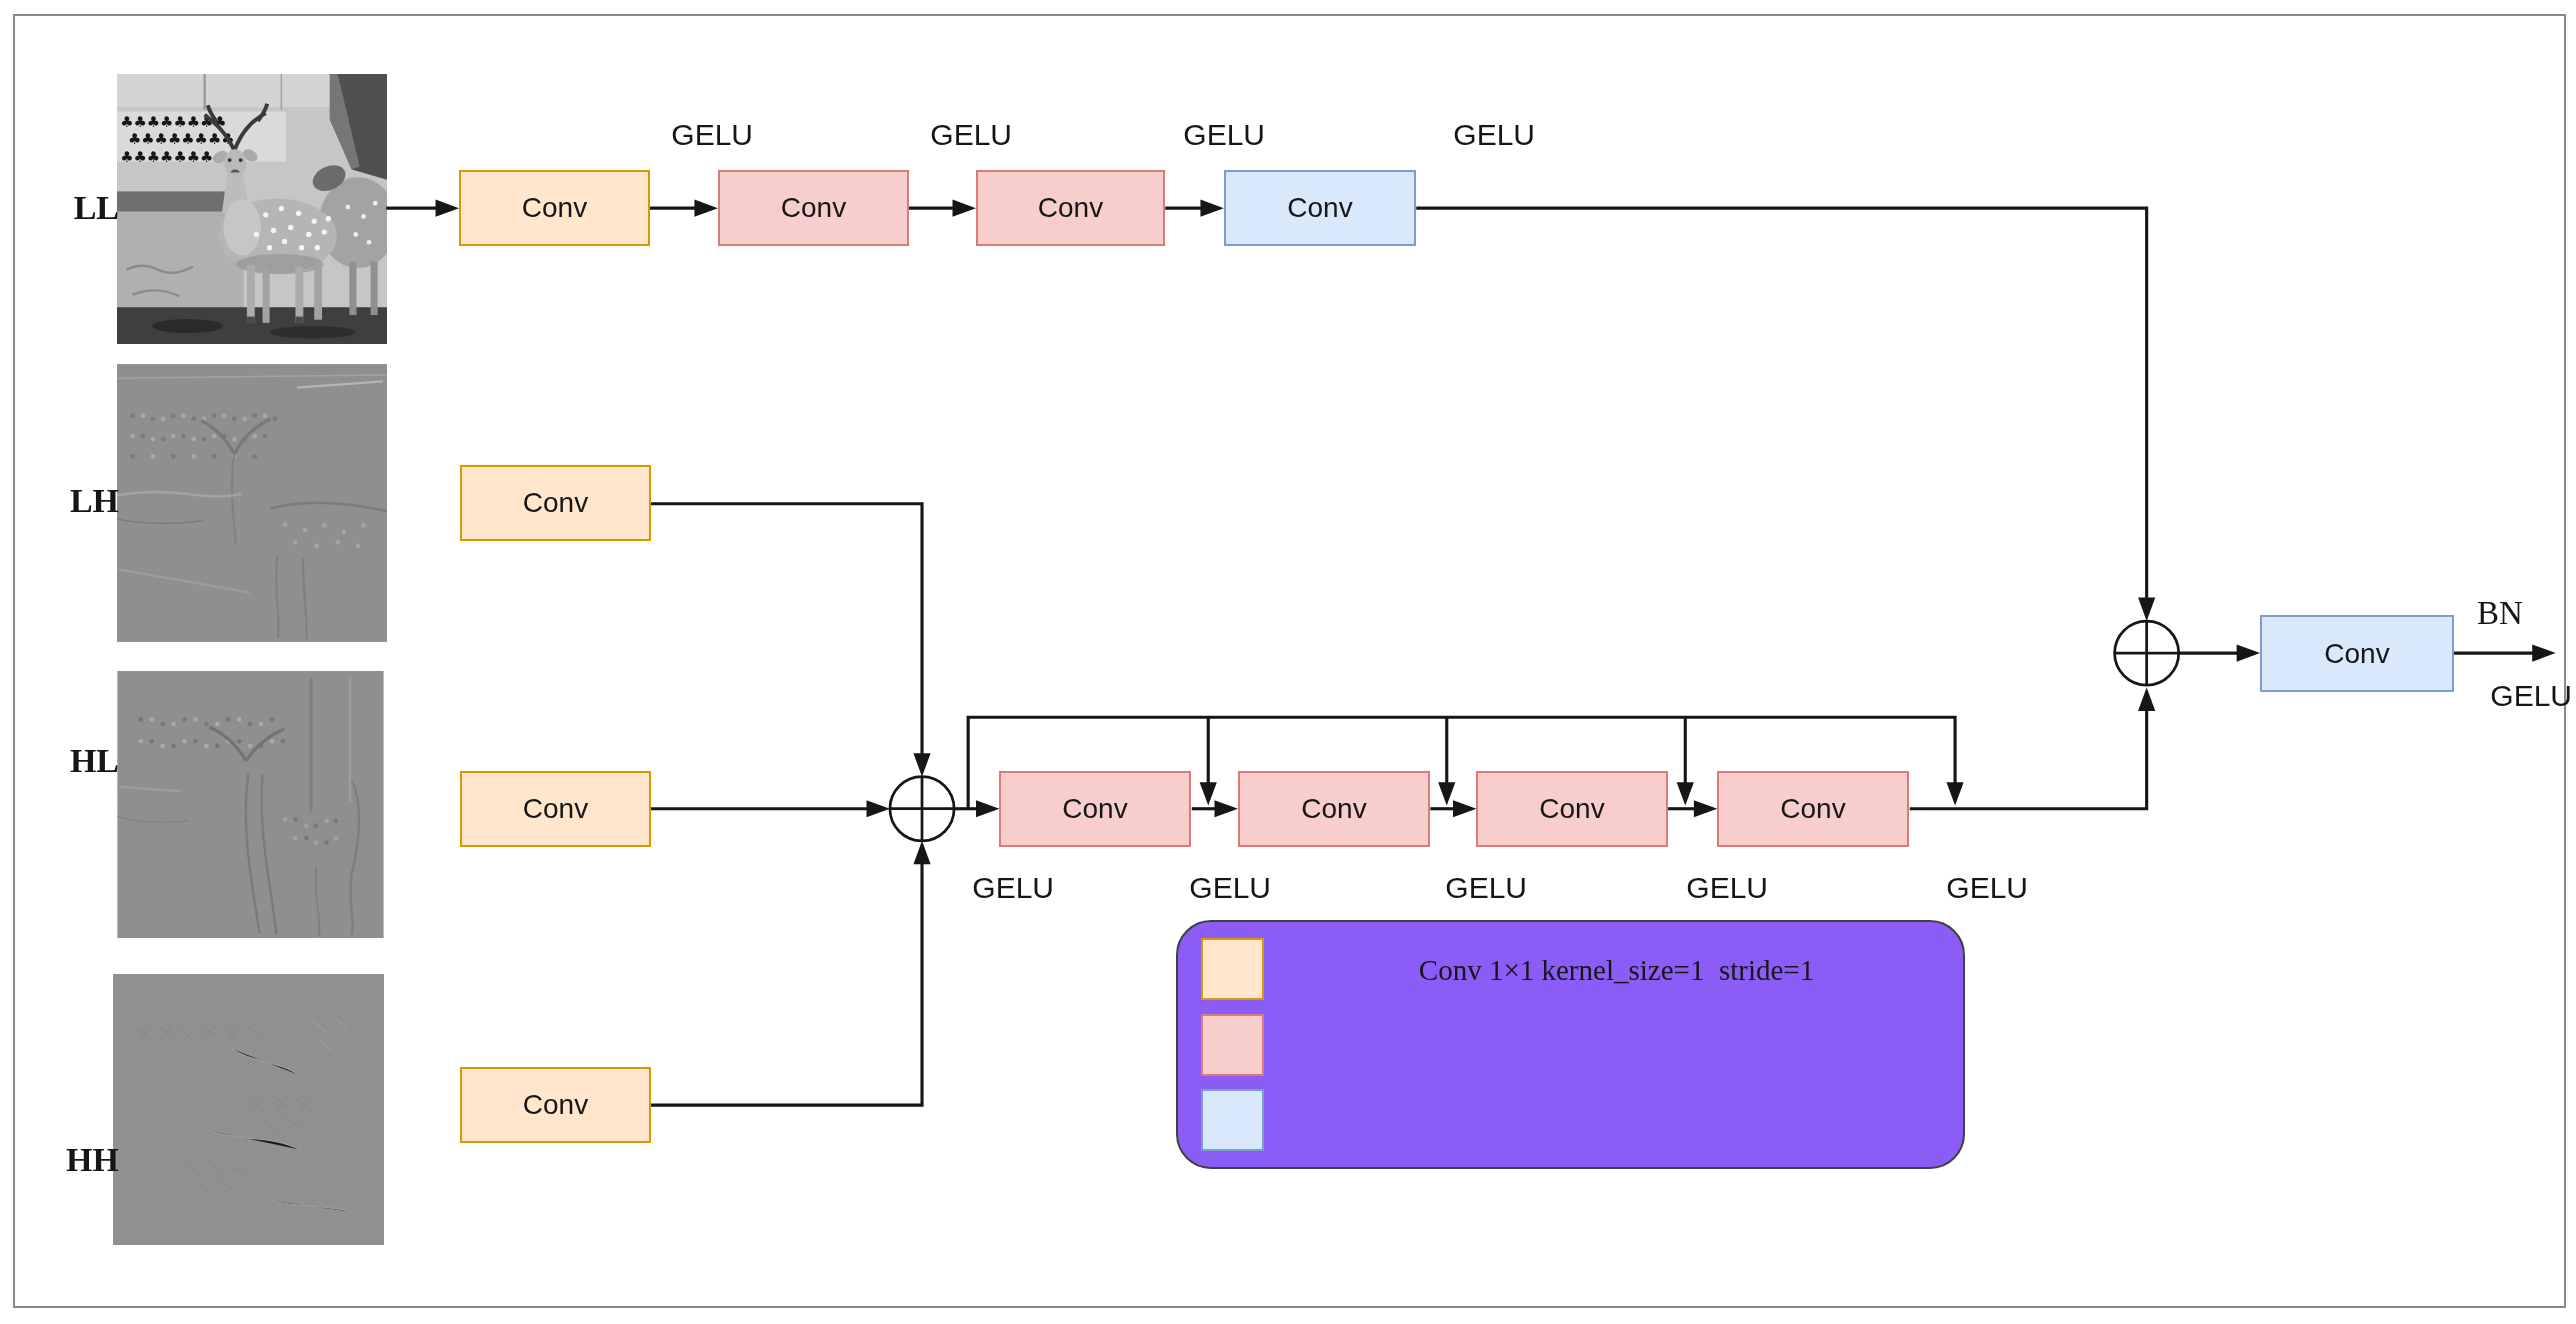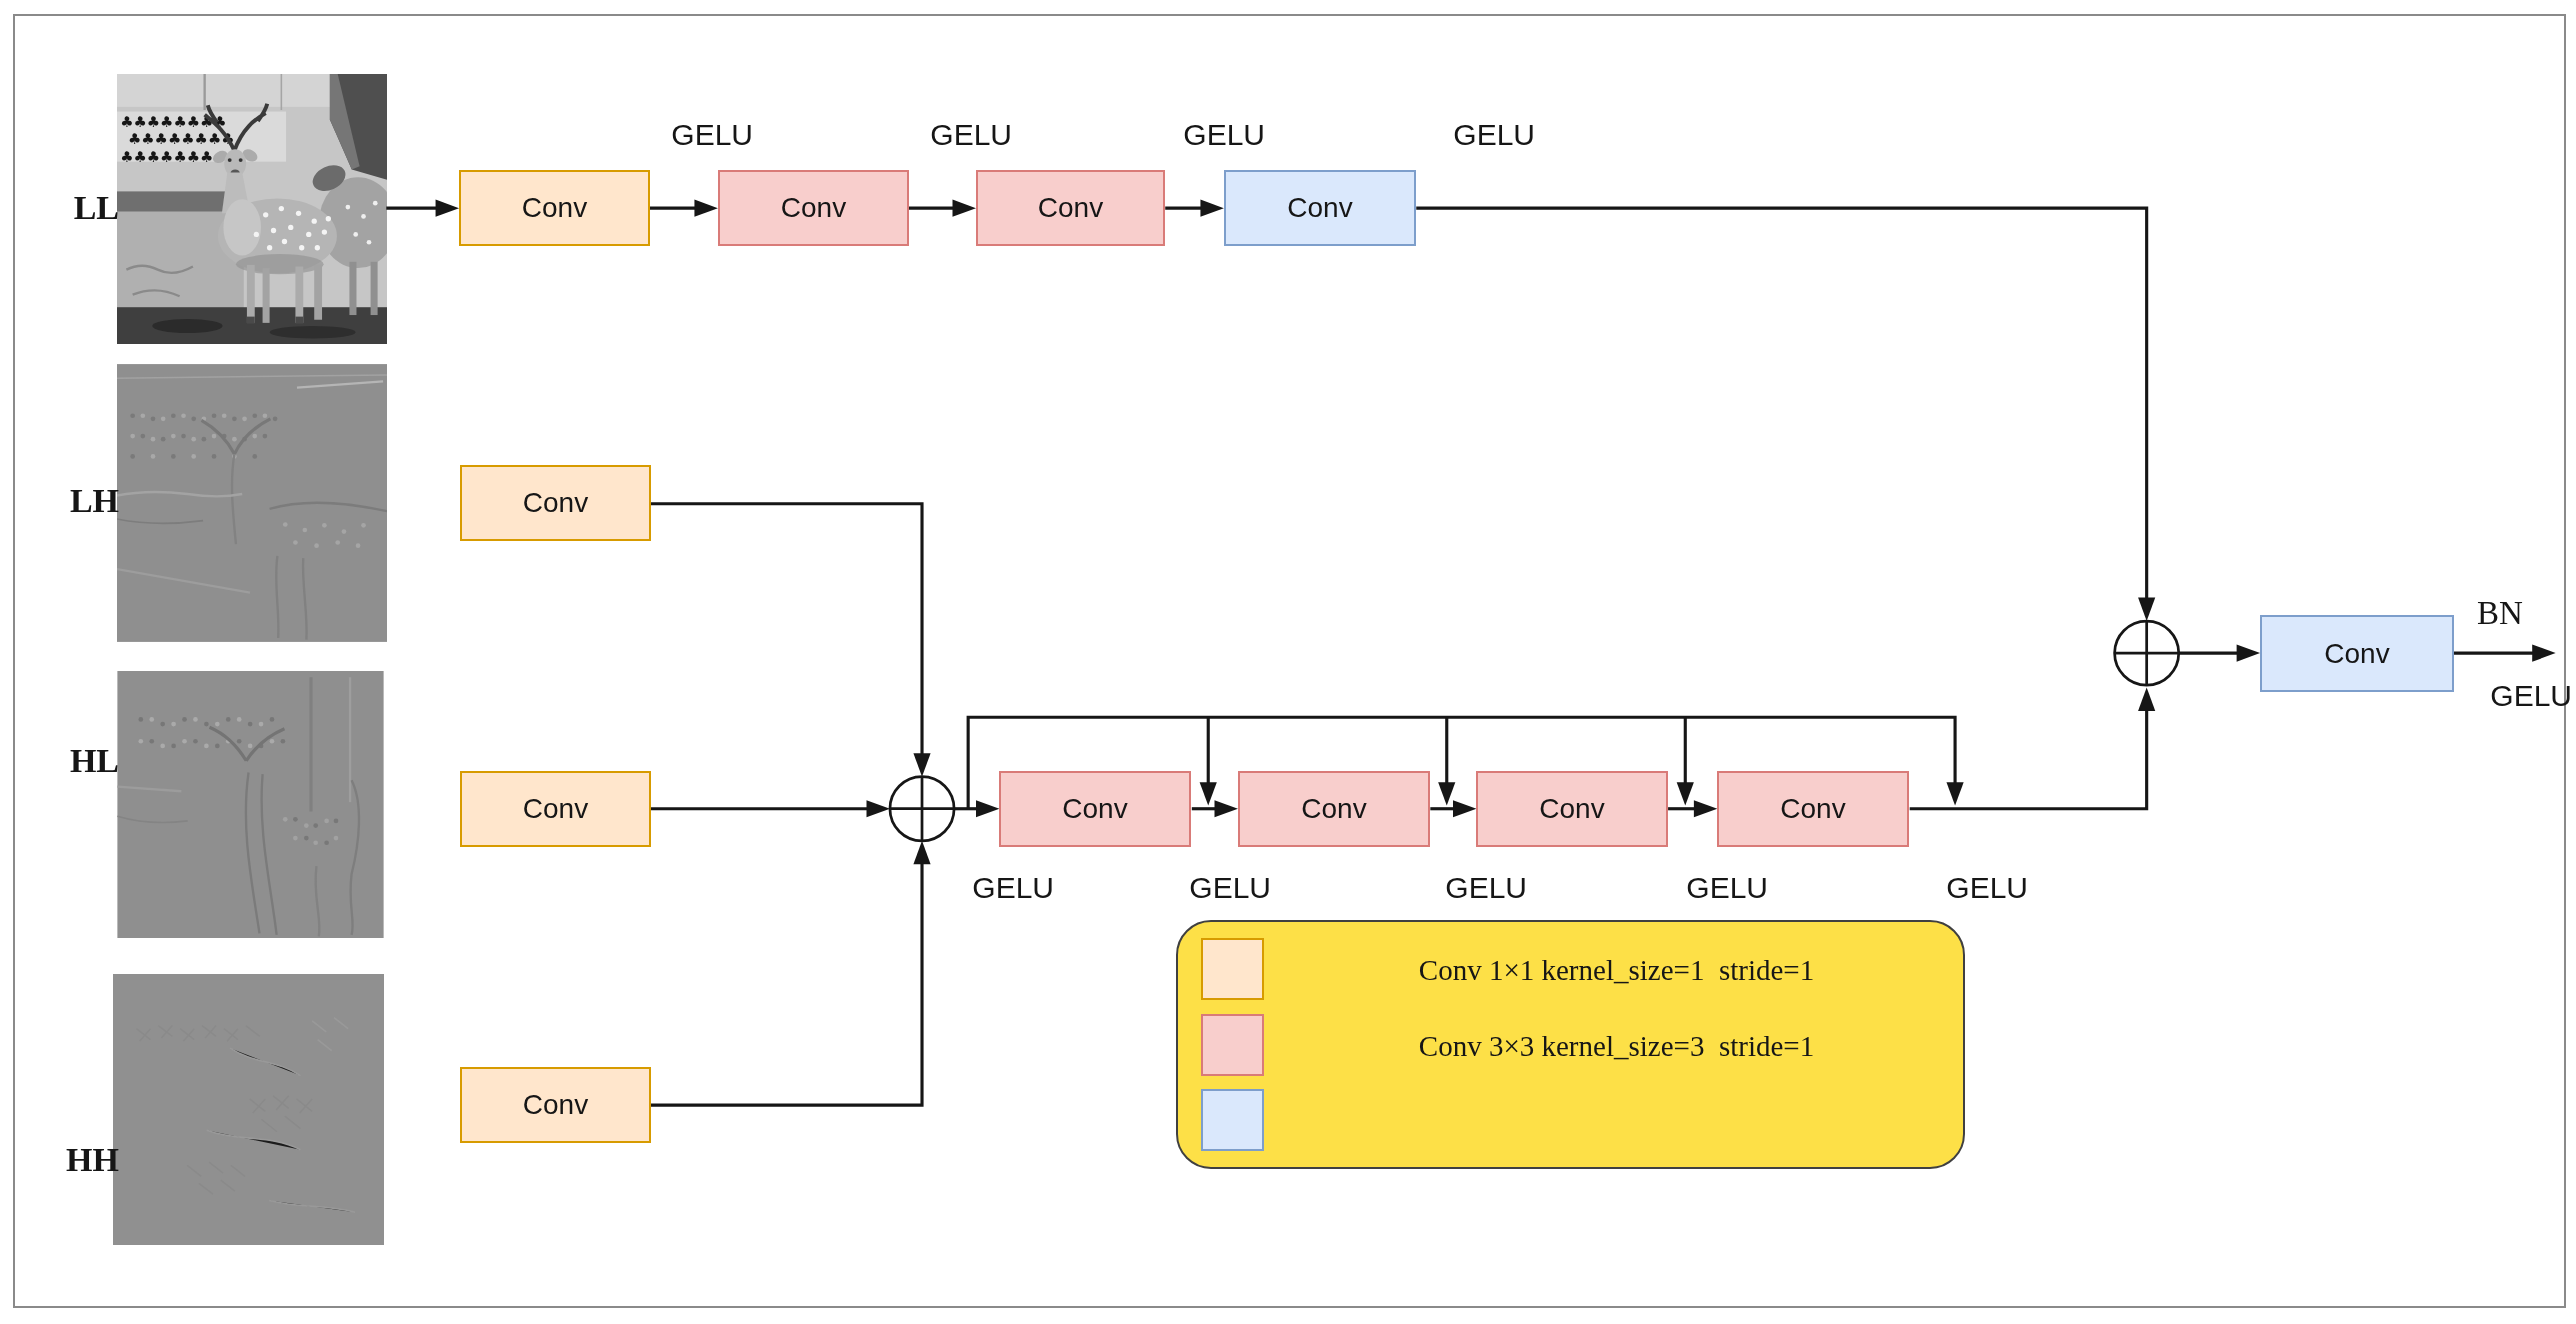--- a/index.html
+++ b/index.html
@@ -15,21 +15,21 @@
   .box.blue{background:#dae8fc;border-color:#7d9ecb;}
   .gelu{position:absolute;width:141px;height:41px;text-align:right;
         font-size:30px;line-height:41px;}
   .bn{position:absolute;width:94px;height:39px;text-align:center;
       font-family:"Liberation Serif",serif;font-size:33px;line-height:39px;}
   .inlabel{position:absolute;width:94px;height:41px;text-align:right;
            font-family:"Liberation Serif",serif;font-weight:bold;
            font-size:34px;line-height:41px;}
   .subimg{position:absolute;}
   .legend{position:absolute;left:1176px;top:920px;width:789px;height:249px;
-          border:2.3px solid #404040;border-radius:35px;box-sizing:border-box;background:#fde047;}
+          border:2.3px solid #404040;border-radius:35px;box-sizing:border-box;background:#8b5cf6;}
   .swatch{position:absolute;left:23px;width:63px;height:62px;box-sizing:border-box;border:2.3px solid;}
   .swatch.s0{top:16.4px;background:#ffe6cc;border-color:#d79b00;}
   .swatch.s1{top:92px;background:#f8cecc;border-color:#d97b78;}
   .swatch.s2{top:167px;background:#dae8fc;border-color:#7d9ecb;}
   .ltext{position:absolute;left:102px;width:673px;height:38px;text-align:center;
          font-family:"Liberation Serif",serif;font-size:29px;line-height:38px;white-space:pre;}
   .ltext.t0{top:29px;} .ltext.t1{top:105px;} .ltext.t2{top:180px;}
 </style>
 </head>
 <body>
@@ -332,15 +332,14 @@
 <div class="gelu" style="left:1887px;top:867px">GELU</div>
 
 <div class="bn" style="left:2453px;top:594px">BN</div>
 <div class="gelu" style="left:2431px;top:675px">GELU</div>
 
 <div class="legend">
   <div class="swatch s0"></div>
   <div class="swatch s1"></div>
   <div class="swatch s2"></div>
   <div class="ltext t0">Conv 1×1 kernel_size=1  stride=1</div>
-  <div class="ltext t1">Conv 3×3 kernel_size=3  stride=1</div>
 </div>
 
 
 </body></html>

